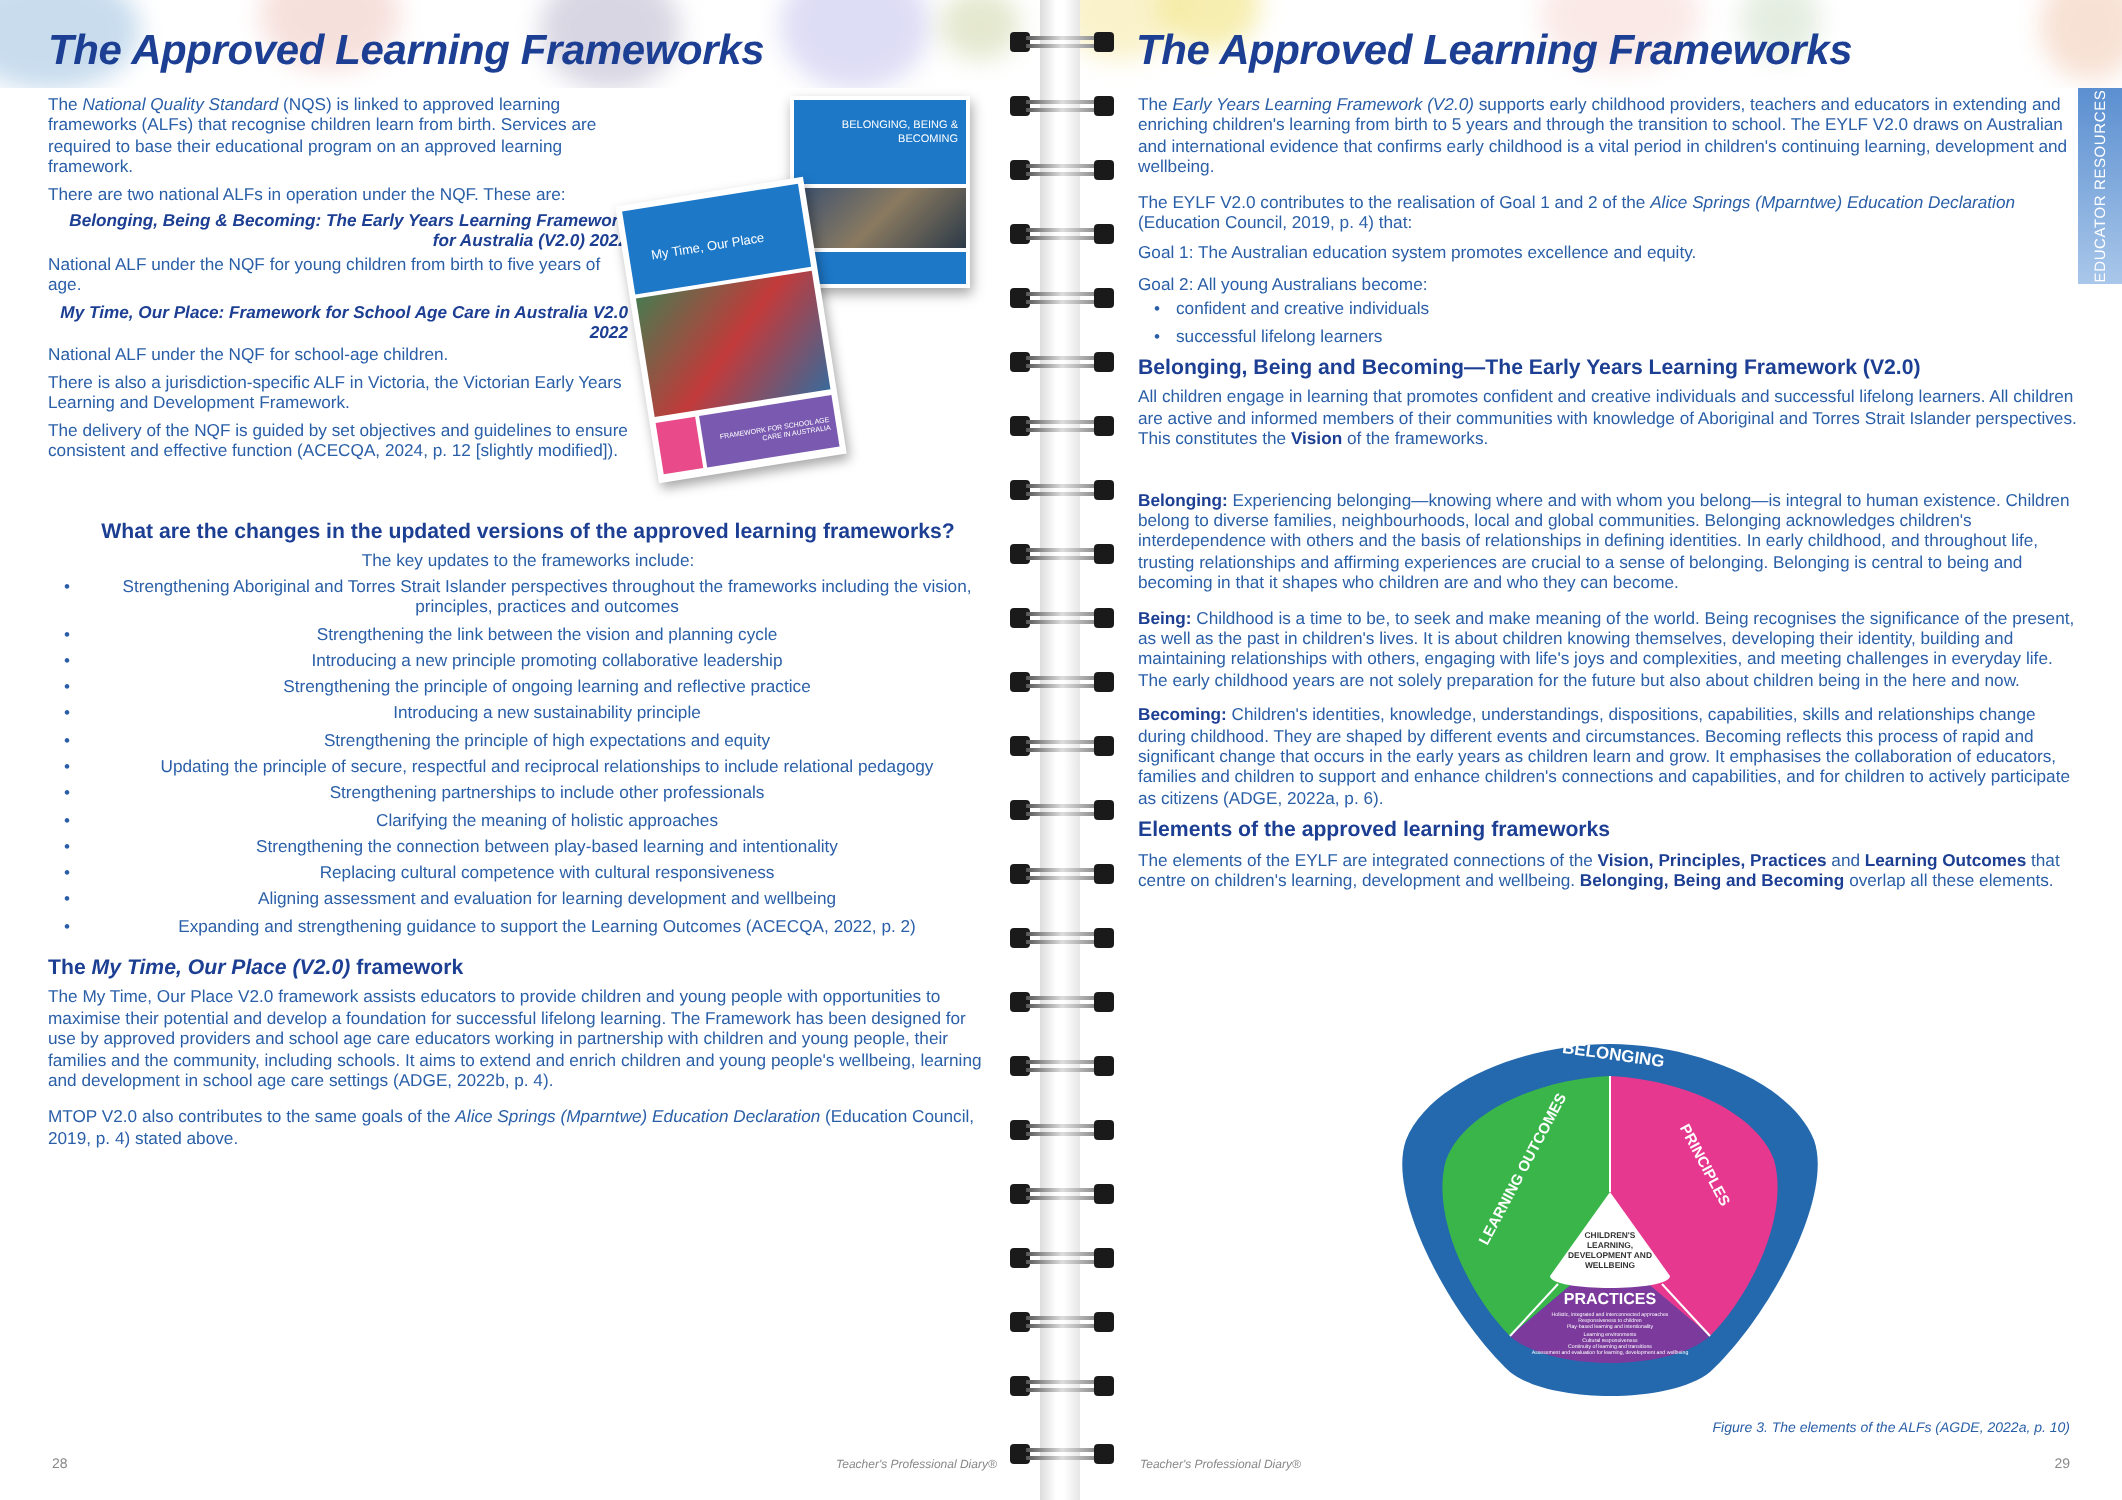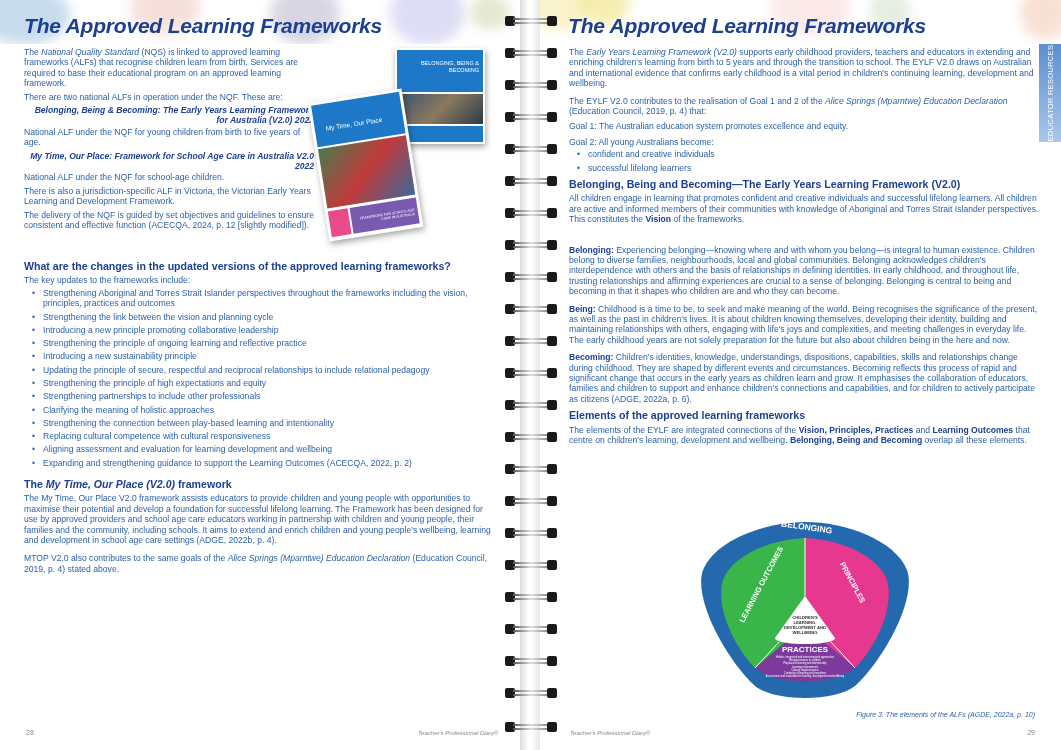--- a/index.html
+++ b/index.html
@@ -85,31 +85,31 @@
     </div>
     <div class="book" style="left:318px;top:95px;width:95px;height:140px;transform:rotate(-9deg);">
       <div class="band" style="left:3px;top:3px;right:3px;height:42px;"></div>
       <div style="position:absolute;left:14px;top:24px;font-size:6.5px;color:#fff;">My Time, Our Place</div>
       <div class="photo" style="left:3px;top:47px;right:3px;height:60px;background:linear-gradient(135deg,#4a7a50,#c23a3a 50%,#3a6a9a);"></div>
       <div style="position:absolute;left:3px;top:110px;width:20px;height:26px;background:#e84a8a;"></div>
       <div style="position:absolute;left:25px;top:110px;right:3px;height:26px;background:#7a5ab0;"></div>
       <div style="position:absolute;left:28px;top:120px;right:6px;font-size:3.5px;color:#fff;text-align:right;">FRAMEWORK FOR SCHOOL AGE CARE IN AUSTRALIA</div>
     </div>
 
-    <div class="txt" style="left:24px;top:255px;width:480px;">
+    <div class="txt" style="left:24px;top:255px;width:480px;text-align:center;">
       <h2 class="sub">What are the changes in the updated versions of the approved learning frameworks?</h2>
       <p style="margin-bottom:2px;">The key updates to the frameworks include:</p>
       <ul class="bul">
         <li>Strengthening Aboriginal and Torres Strait Islander perspectives throughout the frameworks including the vision, principles, practices and outcomes</li>
         <li>Strengthening the link between the vision and planning cycle</li>
         <li>Introducing a new principle promoting collaborative leadership</li>
         <li>Strengthening the principle of ongoing learning and reflective practice</li>
         <li>Introducing a new sustainability principle</li>
+        <li>Strengthening the principle of high expectations and equity</li>
         <li>Updating the principle of secure, respectful and reciprocal relationships to include relational pedagogy</li>
-        <li>Strengthening the principle of high expectations and equity</li>
         <li>Strengthening partnerships to include other professionals</li>
         <li>Clarifying the meaning of holistic approaches</li>
         <li>Strengthening the connection between play-based learning and intentionality</li>
         <li>Replacing cultural competence with cultural responsiveness</li>
         <li>Aligning assessment and evaluation for learning development and wellbeing</li>
         <li>Expanding and strengthening guidance to support the Learning Outcomes (ACECQA, 2022, p. 2)</li>
       </ul>
     </div>
 
     <div class="txt" style="left:24px;top:473px;width:470px;">

